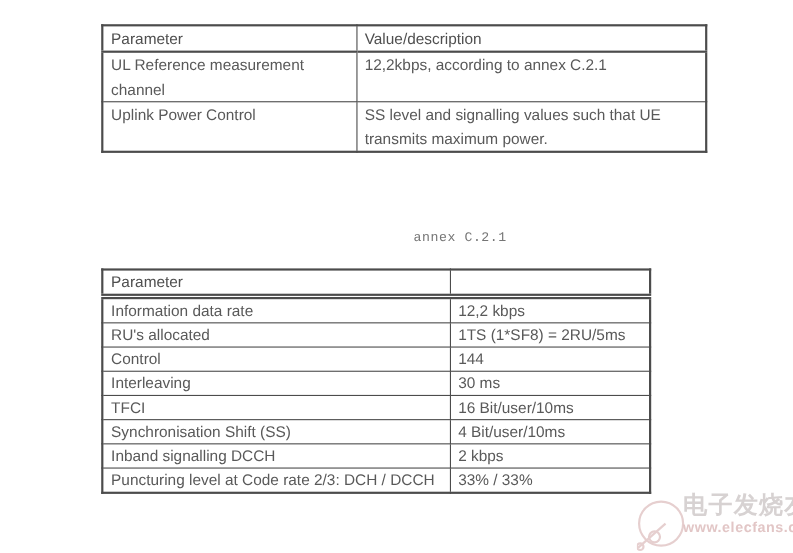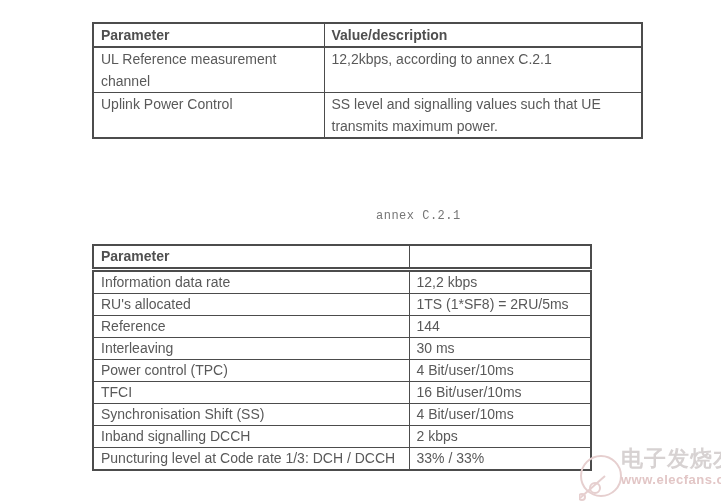--- a/index.html
+++ b/index.html
@@ -24,21 +24,21 @@
   }
   th, td {
     border: 1px solid #4c4c4c;
     padding: 0 7px;
     font-size: 14px;
     text-align: left;
     vertical-align: top;
     overflow: hidden;
   }
   th {
-    font-weight: bold;
+    font-weight: normal;
     color: #4f4f4f;
     margin-top: 36px;
   }
 
   .t1 {
     left: 92px;
     top: 22px;
     width: 549px;
     border: 2px solid #4c4c4c;
   }
@@ -146,45 +146,41 @@
   <tbody>
       <tr>
         <td>Information data rate</td>
         <td>12,2 kbps</td>
       </tr>
       <tr>
         <td>RU's allocated</td>
         <td>1TS (1*SF8) = 2RU/5ms</td>
       </tr>
       <tr>
-        <td>Reference</td>
+        <td>Control</td>
         <td>144</td>
       </tr>
       <tr>
         <td>Interleaving</td>
         <td>30 ms</td>
-      </tr>
-      <tr>
-        <td>Power control (TPC)</td>
-        <td>4 Bit/user/10ms</td>
       </tr>
       <tr>
         <td>TFCI</td>
         <td>16 Bit/user/10ms</td>
       </tr>
       <tr>
         <td>Synchronisation Shift (SS)</td>
         <td>4 Bit/user/10ms</td>
       </tr>
       <tr>
         <td>Inband signalling DCCH</td>
         <td>2 kbps</td>
       </tr>
       <tr>
-        <td>Puncturing level at Code rate 1/3: DCH / DCCH</td>
+        <td>Puncturing level at Code rate 2/3: DCH / DCCH</td>
         <td>33% / 33%</td>
       </tr>
     </tbody>
 </table>
 
 <div class="watermark">
   <svg class="wm-logo" width="44" height="56" viewBox="0 0 44 56">
     <circle cx="22" cy="30" r="20" fill="none" stroke="#e6cfcf" stroke-width="2"></circle>
     <circle cx="16" cy="42" r="5" fill="none" stroke="#e6cfcf" stroke-width="2"></circle>
     <line x1="1" y1="52" x2="26" y2="30" stroke="#e6cfcf" stroke-width="2"></line>

